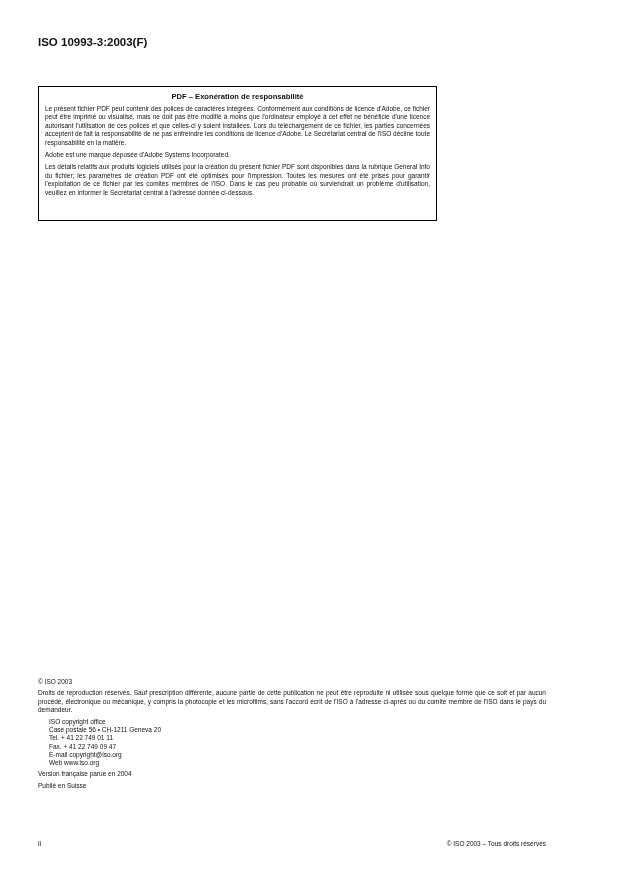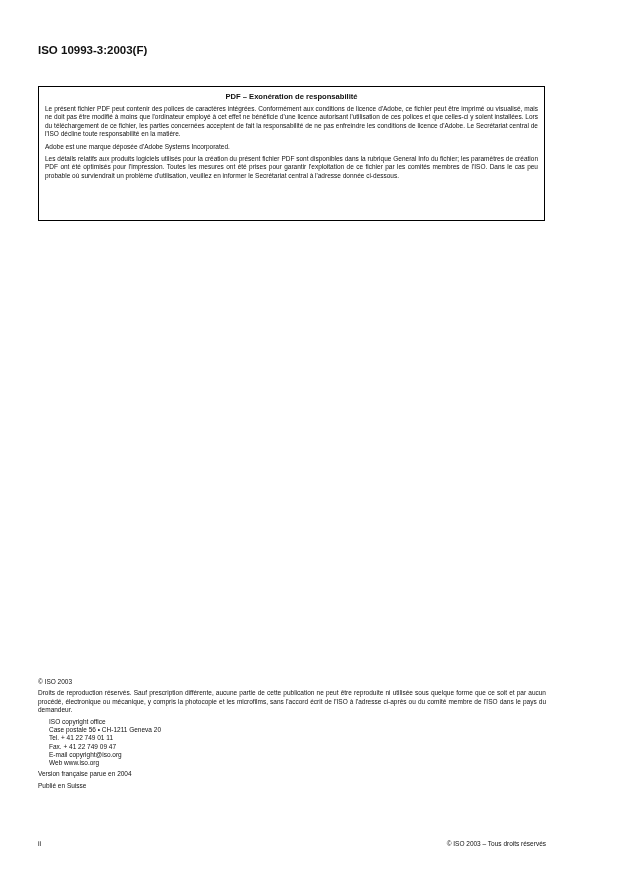--- a/index.html
+++ b/index.html
@@ -1,19 +1,19 @@
 <!DOCTYPE html>
 <html><head>
   <meta charset="utf-8">
   <style>
     html, body { margin: 0; padding: 0; background: #ffffff; }
     body { width: 619px; height: 877px; position: relative; overflow: hidden;
       font-family: "Liberation Sans", sans-serif; color: #111; }
-    .doc-id { position: absolute; left: 38px; top: 36px; font-size: 11.5px; font-weight: bold; margin-top: 8px; }
-    .disclaimer { position: absolute; left: 38px; top: 86px; width: 507px; height: 135px;
+    .doc-id { position: absolute; left: 38px; top: 36px; font-size: 11.5px; font-weight: bold; }
+    .disclaimer { position: absolute; left: 38px; top: 86px; width: 399px; height: 135px;
       border: 1px solid #000; box-sizing: border-box; padding: 5px 6px 0 6px; }
     .disclaimer h2 { margin: 0 0 4px 0; text-align: center; font-size: 7.6px; font-weight: bold; }
     .disclaimer p { margin: 0 0 4px 0; font-size: 6.5px; line-height: 8.4px; text-align: justify; }
     .copyright { position: absolute; left: 38px; top: 678px; width: 508px; font-size: 6.5px; line-height: 8.4px; }
     .copyright p { margin: 0 0 3px 0; text-align: justify; }
     .copyright .symbol { margin-bottom: 3px; }
     .address { margin: 0 0 3px 11px; }
     .address div { line-height: 8.3px; }
     .footer-left { position: absolute; left: 38px; top: 840px; font-size: 7px; }
     .footer-right { position: absolute; right: 73px; top: 840px; font-size: 6.5px; }

